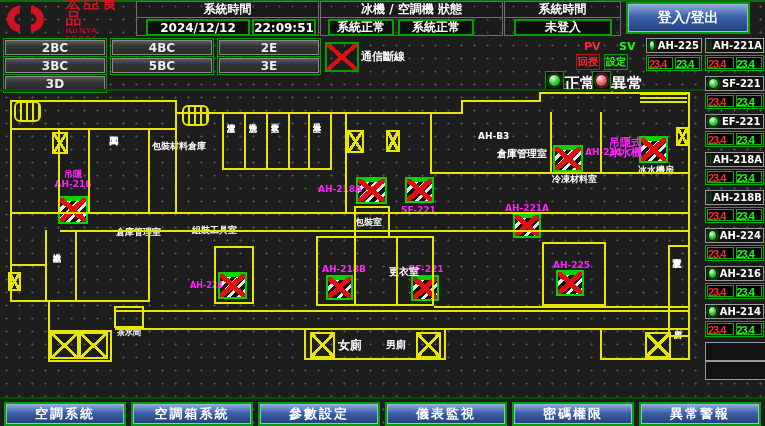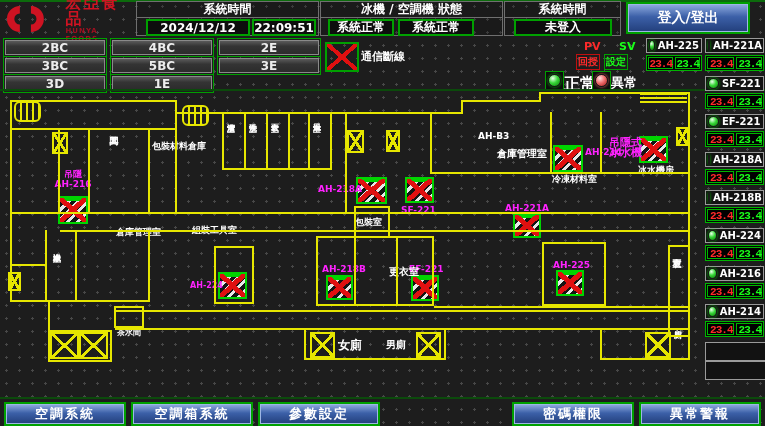--- a/index.html
+++ b/index.html
@@ -35,22 +35,22 @@
     linear-gradient(to bottom right,transparent calc(50% - 2px),#e01010 calc(50% - 2px),#e01010 calc(50% + 2px),transparent calc(50% + 2px));}
   .lbl{font-size:11px;font-weight:bold;color:#fff;}
   .led{width:11px;height:11px;border-radius:50%;border:1px solid #1a1a1a;
     background:radial-gradient(circle at 35% 30%,#eaffea,#39d839 45%,#067806);box-shadow:0 0 3px #0c0;}
   .led.pink{background:radial-gradient(circle at 35% 30%,#ffe2e2,#f07070 45%,#a01414);box-shadow:0 0 3px #f66;}
   .ledwrap{border:1px solid #00a000;background:#0d0d0d;padding:1px;display:flex;align-items:center;justify-content:center;}
   
   .dev{border:1px solid #9a9a9a;background:#121212;display:flex;align-items:center;gap:3px;padding:0 2px;box-sizing:border-box;}
   .dev .nm{font-size:10px;font-weight:bold;color:#fff;white-space:nowrap;}
   .vals{display:flex;gap:2px;border:1px solid #00b400;padding:1px;box-sizing:border-box;background:#050505;}
-  .seg{flex:1;border:1px solid #00b400;background:#000;font-family:Liberation Mono, monospace;
-    font-size:11px;font-weight:bold;text-align:right;line-height:12px;letter-spacing:-1px;}
+  .seg{flex:1;border:1px solid #00b400;background:#000;font-family:Liberation Sans, sans-serif;
+    font-size:11px;font-weight:bold;text-align:left;line-height:12px;letter-spacing:-1px;}
   .seg.red{color:#ff2a2a;} .seg.grn{color:#19ff19;}
   .emptybox{border:1px solid #9a9a9a;background:#121212;}
   
   .w{background:#e6e600;}
   .yrect{border:2px solid #e6e600;box-sizing:border-box;background:transparent;}
   .xdoor{border:2px solid #e6e600;box-sizing:border-box;background:
     linear-gradient(to top right,transparent calc(50% - 1.5px),#e6e600 calc(50% - 1.5px),#e6e600 calc(50% + 1.5px),transparent calc(50% + 1.5px)),
     linear-gradient(to bottom right,transparent calc(50% - 1.5px),#e6e600 calc(50% - 1.5px),#e6e600 calc(50% + 1.5px),transparent calc(50% + 1.5px));}
   .stair{border:2px solid #e6e600;border-radius:6px;box-sizing:border-box;background:
     repeating-linear-gradient(90deg,transparent 0 4px,#e6e600 4px 6px);}
@@ -119,40 +119,37 @@
     </div>
   <div class="abs fwrap" style="left:110px;top:56px;width:100px;height:15px;">
       <div class="fbtn">5BC</div>
     </div>
   <div class="abs fwrap" style="left:217px;top:56px;width:100px;height:15px;">
       <div class="fbtn">3E</div>
     </div>
   <div class="abs fwrap" style="left:3px;top:74px;width:100px;height:15px;">
       <div class="fbtn">3D</div>
     </div>
-  <div class="abs fwrap" style="left:110px;top:74px;width:100px;height:15px;">
-      <div class="fbtn">1E</div>
-    </div>
 
   <div class="abs commbox redx" style="left:325px;top:42px;width:30px;height:26px;"></div>
   <div class="abs lbl" style="left:361px;top:49px;">通信斷線</div>
 
   <div class="abs lbl" style="left:584px;top:40px;color:#ff2a2a;">PV</div>
   <div class="abs lbl" style="left:619px;top:40px;color:#19ff19;">SV</div>
   <div class="abs lbl" style="left:576px;top:54px;color:#ff2a2a;border:1px solid #c01010;padding:0 1px;font-size:10px;">回授</div>
   <div class="abs lbl" style="left:604px;top:54px;color:#19ff19;border:1px solid #00a000;padding:0 1px;font-size:10px;">設定</div>
 
   <div class="abs ledwrap" style="left:545px;top:71px;width:15px;height:15px;">
       <span class="led"></span>
     </div>
   <div class="abs lbl" style="left:564px;top:74px;font-size:16px;">正常</div>
   <div class="abs ledwrap" style="left:592px;top:71px;width:15px;height:15px;">
       <span class="led pink"></span>
     </div>
-  <div class="abs lbl" style="left:611px;top:74px;font-size:13px;">異常</div>
+  <div class="abs lbl" style="left:611px;top:74px;font-size:16px;">異常</div>
 
   <i class="sep-green" style="top:89px;"></i>
 
   <div id="sidebar">
       <div class="abs dev" style="left: 646px; top: 38px; width: 56px; height: 15px;">
         <span class="led" style="width:9px;height:9px;"></span>
         <span class="nm">AH-225</span>
       </div>
       <div class="abs vals" style="left: 646px; top: 55px; width: 56px; height: 16px;">
         <span class="seg red">23.4</span>
@@ -357,19 +354,22 @@
 
   <div class="abs navwrap" style="left:4px;top:402px;width:118px;height:20px;">
       <div class="navbtn">空調系統</div>
     </div>
   <div class="abs navwrap" style="left:258px;top:402px;width:118px;height:20px;">
       <div class="navbtn">參數設定</div>
     </div>
   <div class="abs navwrap" style="left:131px;top:402px;width:118px;height:20px;">
       <div class="navbtn">空調箱系統</div>
     </div>
+  <div class="abs navwrap" style="left:385px;top:402px;width:118px;height:20px;">
+      <div class="navbtn">儀表監視</div>
+    </div>
   <div class="abs navwrap" style="left:512px;top:402px;width:118px;height:20px;">
       <div class="navbtn">密碼權限</div>
     </div>
   <div class="abs navwrap" style="left:639px;top:402px;width:118px;height:20px;">
       <div class="navbtn">異常警報</div>
     </div>
 </div>
 
 </body></html>

